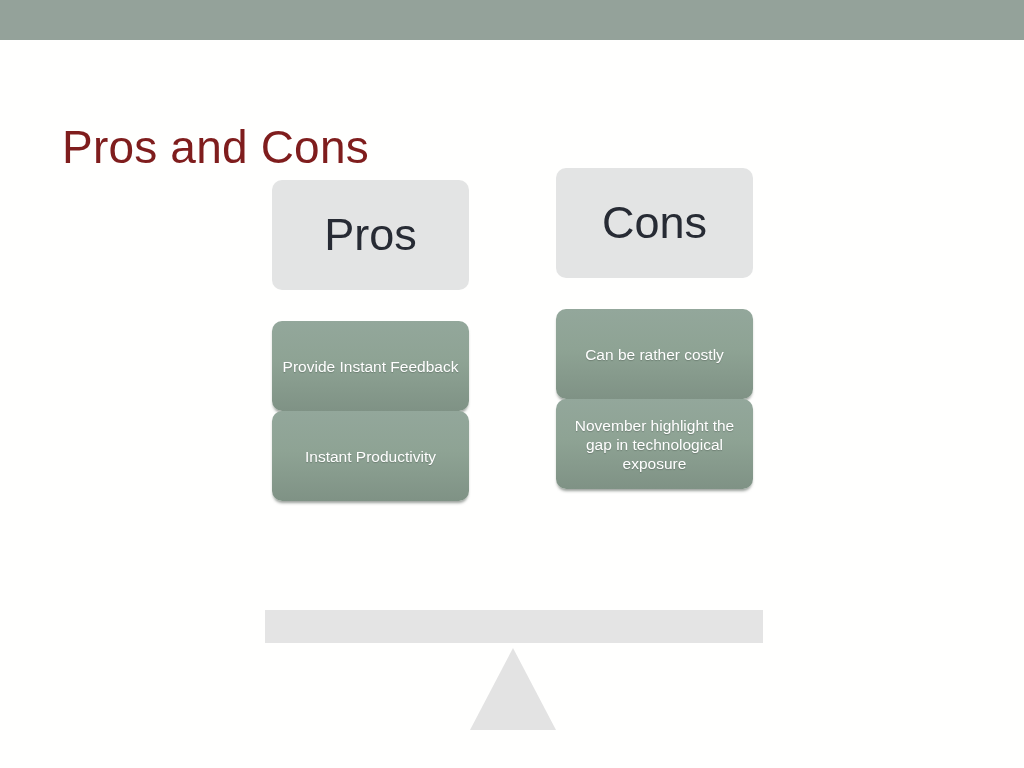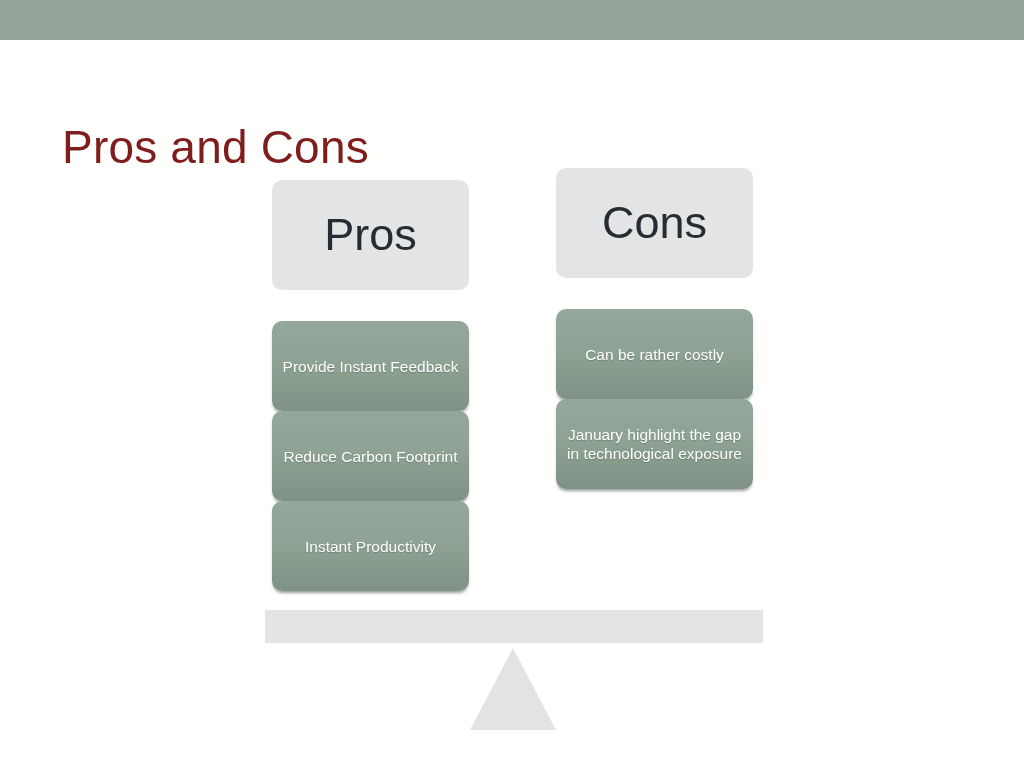--- a/index.html
+++ b/index.html
@@ -118,26 +118,25 @@
 
 <div id="top-band"></div>
 
 <h1 id="slide-title">Pros and Cons</h1>
 
 <div id="balance">
 
   <div class="column" id="column-pros">
     <div class="column-header">Pros</div>
     <div class="item-card">Provide Instant Feedback</div>
-    <div class="item-card">Reduce Carbon Footprint</div>
     <div class="item-card">Instant Productivity</div>
   </div>
 
   <div class="column" id="column-cons">
     <div class="column-header">Cons</div>
     <div class="item-card">Can be rather costly</div>
-    <div class="item-card">January highlight the gap in technological exposure</div>
+    <div class="item-card">November highlight the gap in technological exposure</div>
   </div>
 
   <div id="beam"></div>
   <div id="fulcrum"></div>
 
 </div>
 
 </body></html>

